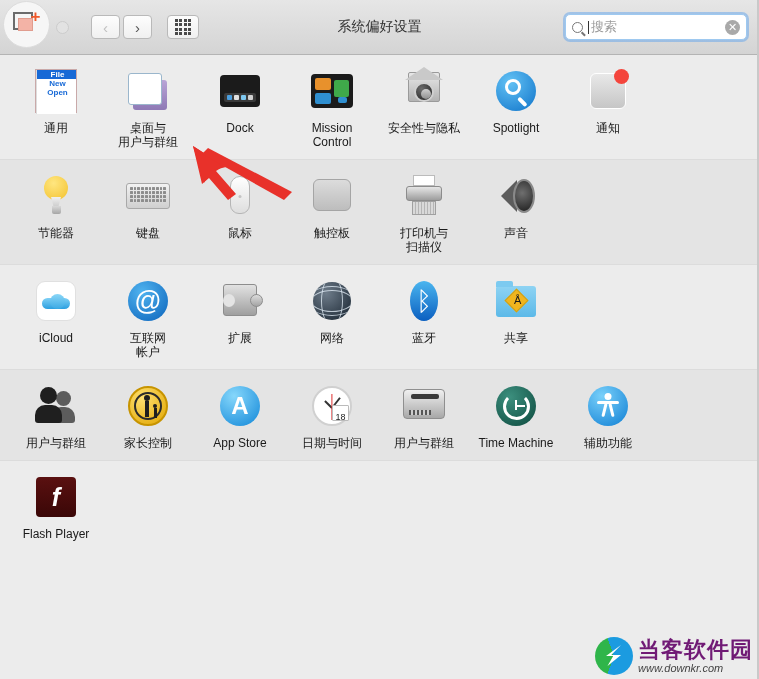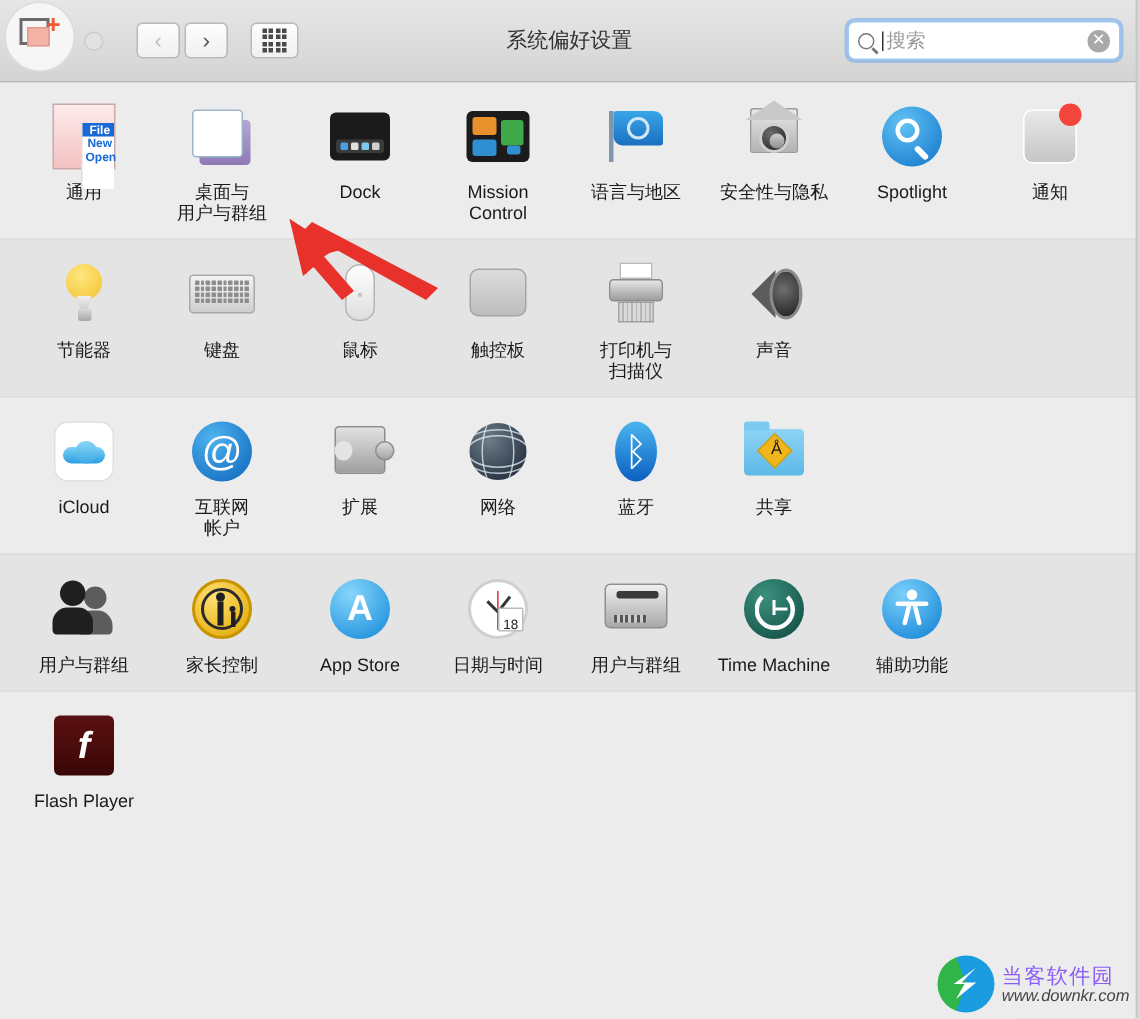--- a/index.html
+++ b/index.html
@@ -131,21 +131,21 @@
   .pref-label {
     font-size: 12px; color: #1a1a1a; line-height: 14px;
     white-space: pre-line;
   }
 
   
   .ic { position: relative; width: 46px; height: 46px; }
 
   
   .ic-general { width: 42px; height: 44px; border: 1px solid #c9a9a9; background: linear-gradient(to bottom,#fdeaea,#f3c2c2); }
-  .ic-general .menu { position: absolute; right: 0; top: 12px; width: 22px; height: 44px; background: #fff; border-left: 1px solid #ddd; }
+  .ic-general .menu { position: absolute; right: 0; top: 0; width: 40px; height: 44px; background: #fff; border-left: 1px solid #ddd; }
   .ic-general .menu b { display: block; font-size: 8px; color: #1769d6; font-weight: bold; padding-left: 2px; }
   .ic-general .menu b.hl { background: #1769d6; color: #fff; }
 
   
   .ic-desktop .back { position: absolute; left: 8px; top: 12px; width: 34px; height: 30px; border-radius: 3px; background: linear-gradient(to bottom,#b9a4d6,#8e79b5); }
   .ic-desktop .front { position: absolute; left: 3px; top: 5px; width: 34px; height: 32px; border-radius: 3px; background: #fff; border: 1px solid #9ab6cc; overflow: hidden; }
   .ic-desktop .front .bar { height: 7px; background: linear-gradient(to bottom,#f2f7fb,#dde8ef); border-bottom: 1px solid #bcd0dd; }
   .ic-desktop .front .body { height: 24px; background: linear-gradient(to bottom,#6fc4ef,#3fa3e0); }
 
   
@@ -299,21 +299,21 @@
     width: 38px; height: 38px; border-radius: 50%;
     background: conic-gradient(from 200deg, #2fb54a 0deg 140deg, #1b9be0 140deg 360deg);
     position: relative;
   }
   #watermark .logo::after {
     content: ""; position: absolute; left: 11px; top: 8px;
     width: 15px; height: 21px; background: #fff;
     clip-path: polygon(100% 0, 35% 48%, 100% 48%, 10% 100%, 48% 52%, 0 52%);
   }
   #watermark .wm-text { line-height: 1; }
-  #watermark .wm-title { font-size: 14px; font-weight: normal; color: #8b5cf6; letter-spacing: 1px; }
+  #watermark .wm-title { font-size: 22px; font-weight: bold; color: #701a75; letter-spacing: 1px; }
   #watermark .wm-url { font-size: 11px; color: #444; font-style: italic; margin-top: 2px; }
 
   
   #right-edge { position: absolute; right: 0; top: 0; bottom: 0; width: 2px; background: #c9c9c9; }
 </style>
 </head>
 <body>
 
 <div id="window">
 
@@ -426,31 +426,20 @@
                 <span class="w" style="right:4px;top:6px;width:15px;height:17px;background:#3fa94a"></span>
                 <span class="w" style="left:4px;bottom:4px;width:16px;height:11px;background:#2f8fd0"></span>
                 <span class="w" style="right:6px;bottom:5px;width:9px;height:6px;background:#2f8fd0"></span>
               </div>
             </div>
           </div>
           <div class="pref-label">Mission
 Control</div>
         </div>
 
-        <div class="pref">
-          <div class="pref-icon">
-            <div class="ic ic-flag">
-              <span class="pole"></span>
-              <span class="cloth">
-                <span class="globe"></span>
-              </span>
-            </div>
-          </div>
-          <div class="pref-label">语言与地区</div>
-        </div>
 
         <div class="pref">
           <div class="pref-icon">
             <div class="ic ic-sec">
               <span class="house"></span>
               <span class="roof"></span>
               <span class="dial"></span>
             </div>
           </div>
           <div class="pref-label">安全性与隐私</div>

